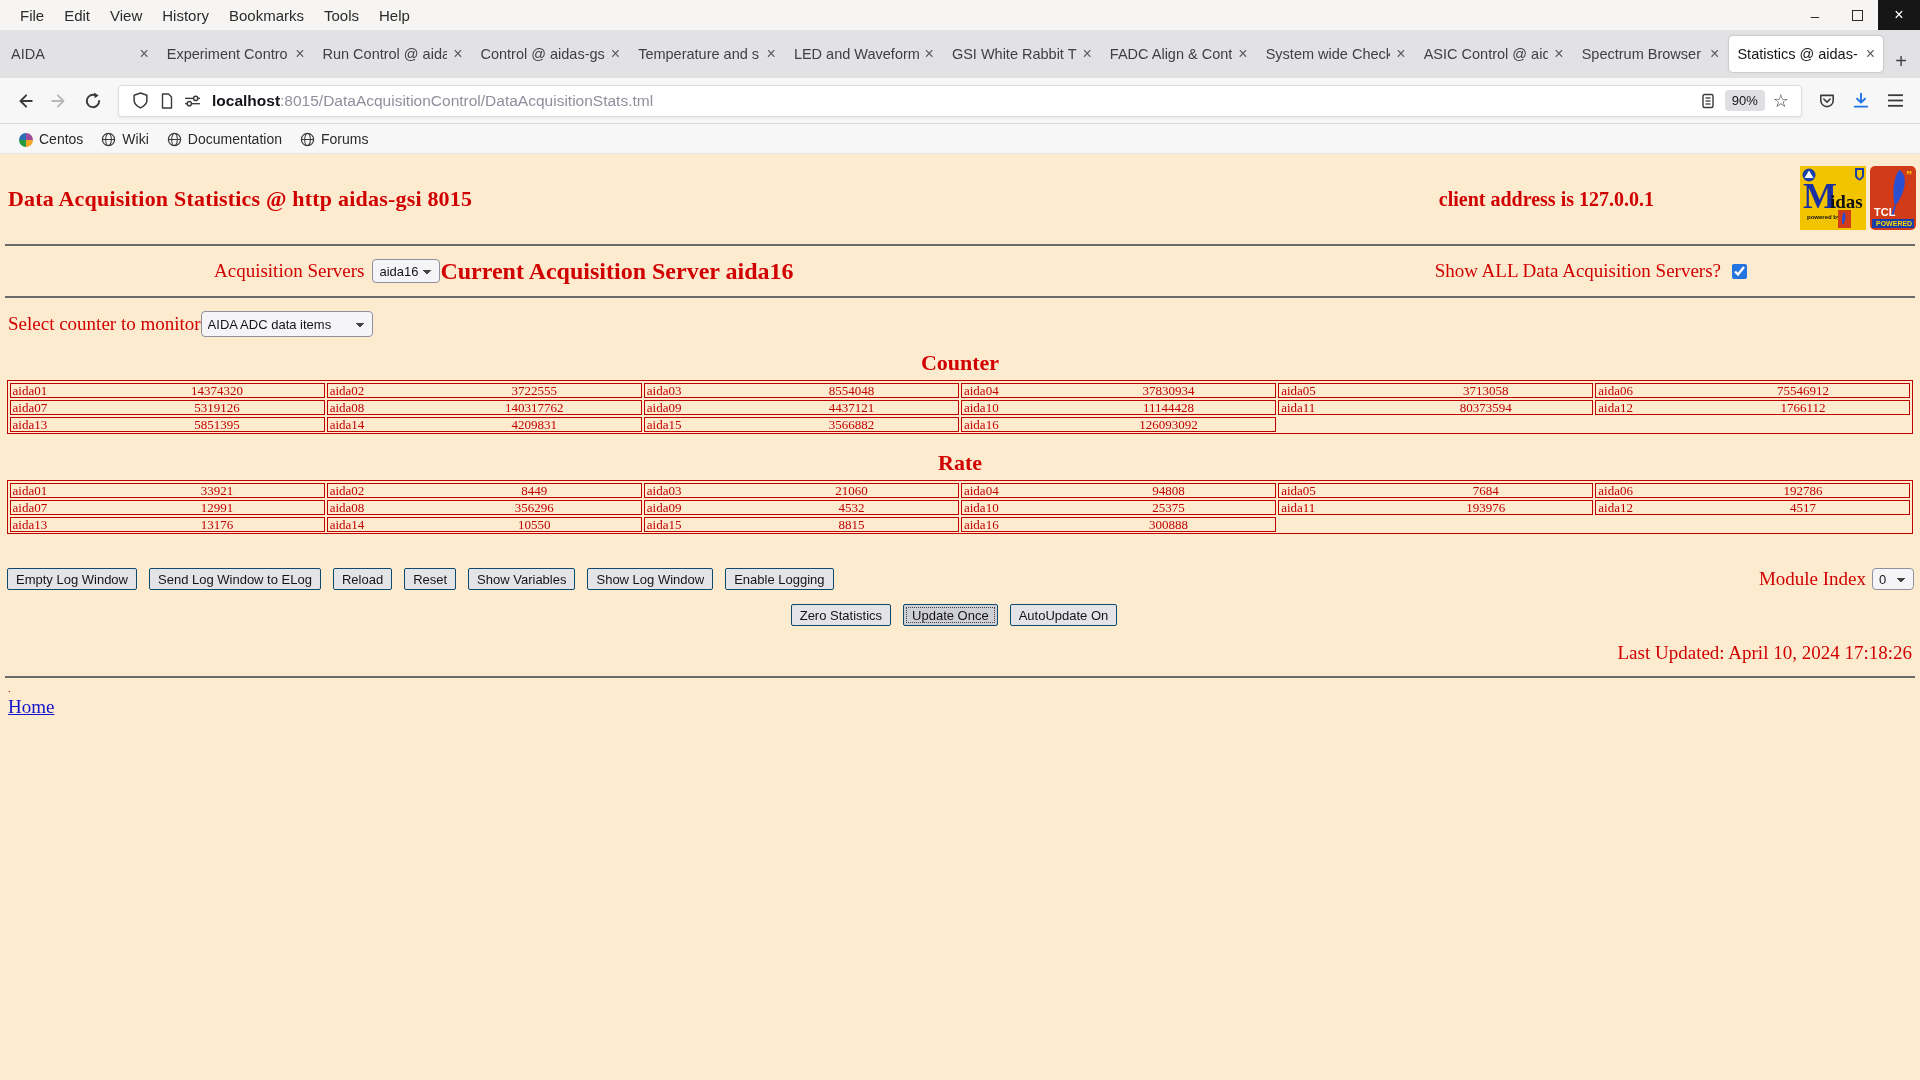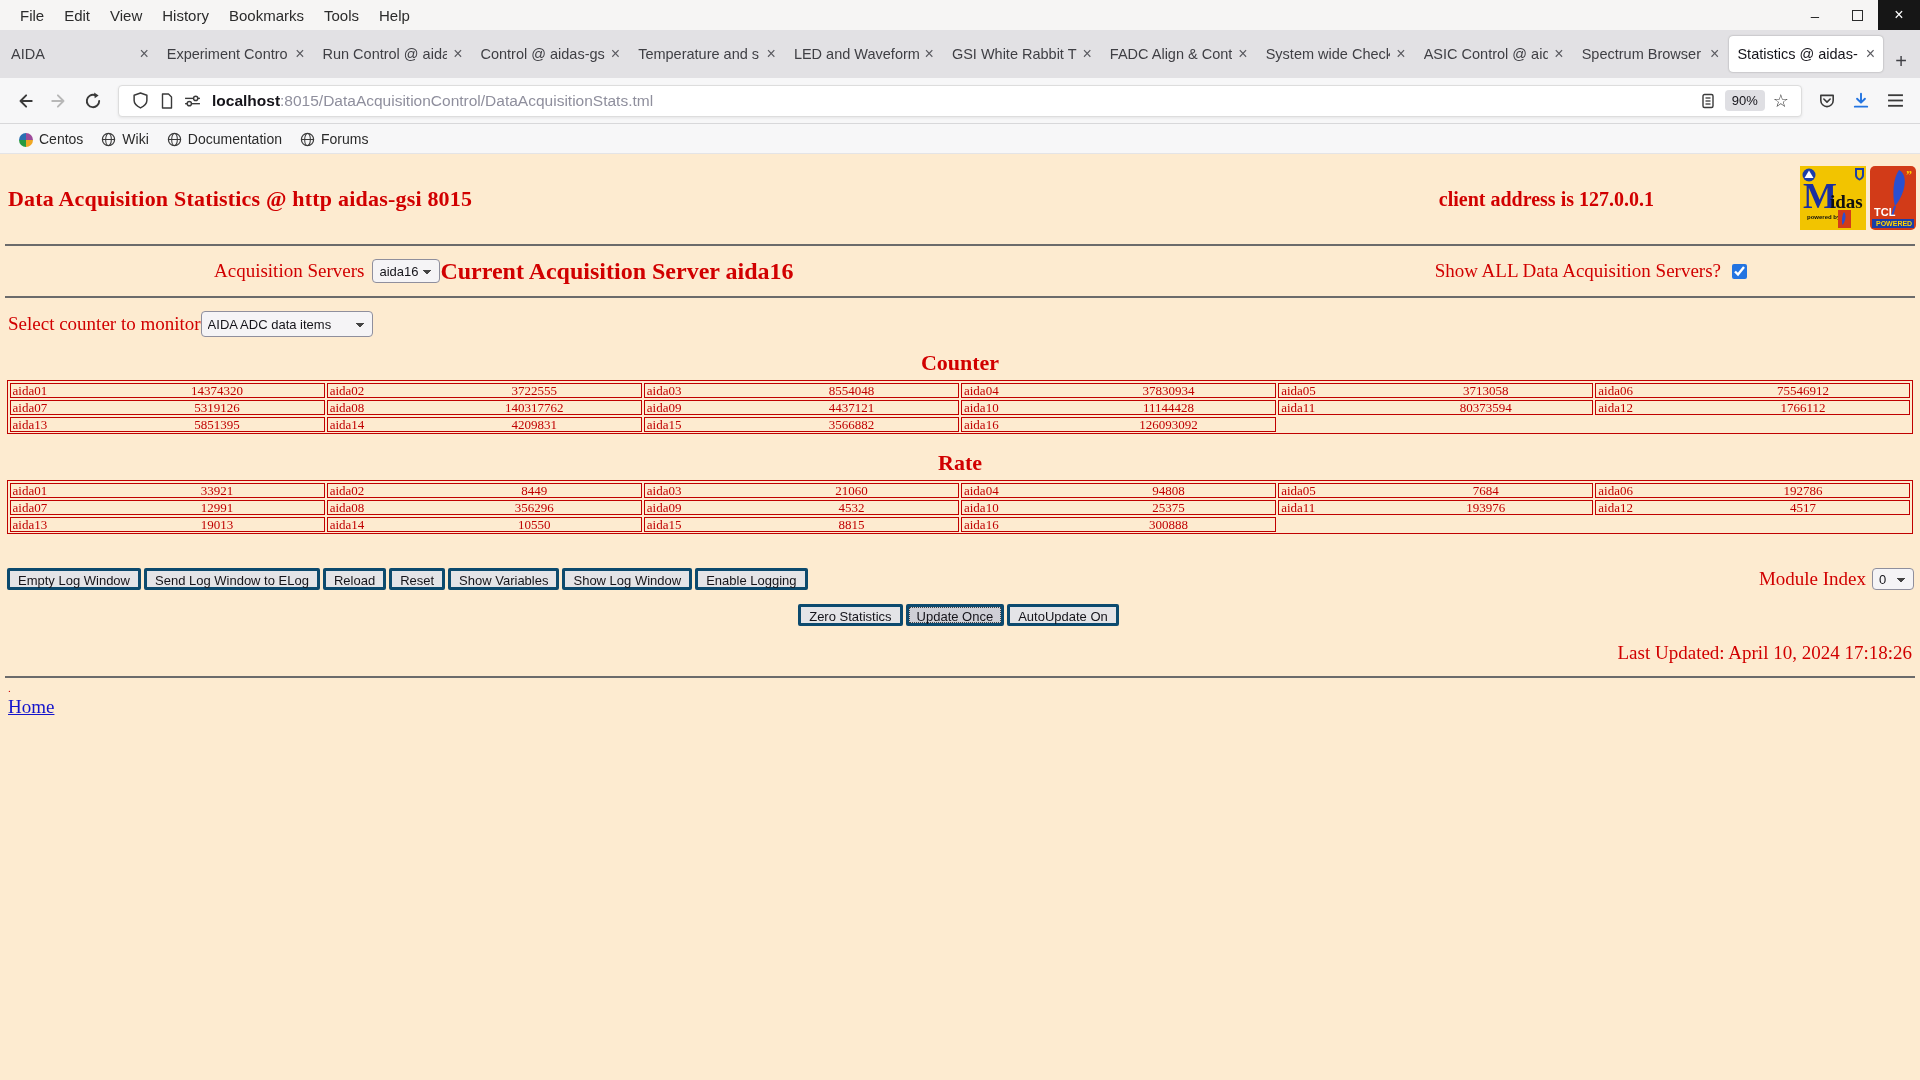--- a/index.html
+++ b/index.html
@@ -96,22 +96,22 @@
   .dtable {
     margin:0 7px; border:1.5px solid #c00000; background:#fdebd0;
     display:grid; grid-template-columns:repeat(6,1fr); gap:2px; padding:1.5px;
   }
   .pair { border:1px solid #c00000; display:flex; align-items:center; height:15px; padding:0 2px; }
   .pname { width:100px; font-size:13px; color:#c00000; line-height:13px; }
   .pval  { flex:1; text-align:center; font-size:13px; color:#c00000; line-height:13px; }
 
   button.log-btn, button.upd-btn {
     font-family:"Liberation Sans", sans-serif; font-size:13px; color:#15141a;
-    background:#e4e4e7; border:3px solid #0c4a6e; border-radius:2px;
-    padding:2px 8px; height:22px; margin-right:3px;
+    background:#e4e4e7; border:1px solid #0c4a6e; border-radius:2px;
+    padding:2px 8px; height:22px; margin-right:12px;
   }
   .log-row { display:flex; align-items:center; margin:34px 0 0 7px; }
   .module-group { margin-left:auto; margin-right:6px; display:flex; align-items:center; gap:6px; font-size:19px; color:#d10000; }
   .update-row { display:flex; justify-content:center; margin-top:14px; }
   button.upd-btn.pressed { background:#cfcfd6; outline:1px dotted #444; outline-offset:-4px; }
 
   .last-updated { text-align:right; font-size:19px; margin:16px 8px 0 0; }
   .tiny-dot { font-size:11px; margin:2px 0 0 8px; color:#d10000; line-height:8px; }
   .home-link { display:inline-block; margin:4px 0 0 8px; font-size:19px; color:#1414cc; text-decoration:underline; }
 
@@ -519,21 +519,21 @@
         <span class="pval">193976</span>
       </div>
 
       <div class="pair">
         <span class="pname">aida12</span>
         <span class="pval">4517</span>
       </div>
 
       <div class="pair">
         <span class="pname">aida13</span>
-        <span class="pval">19013</span>
+        <span class="pval">13176</span>
       </div>
 
       <div class="pair">
         <span class="pname">aida14</span>
         <span class="pval">10550</span>
       </div>
 
       <div class="pair">
         <span class="pname">aida15</span>
         <span class="pval">8815</span>

